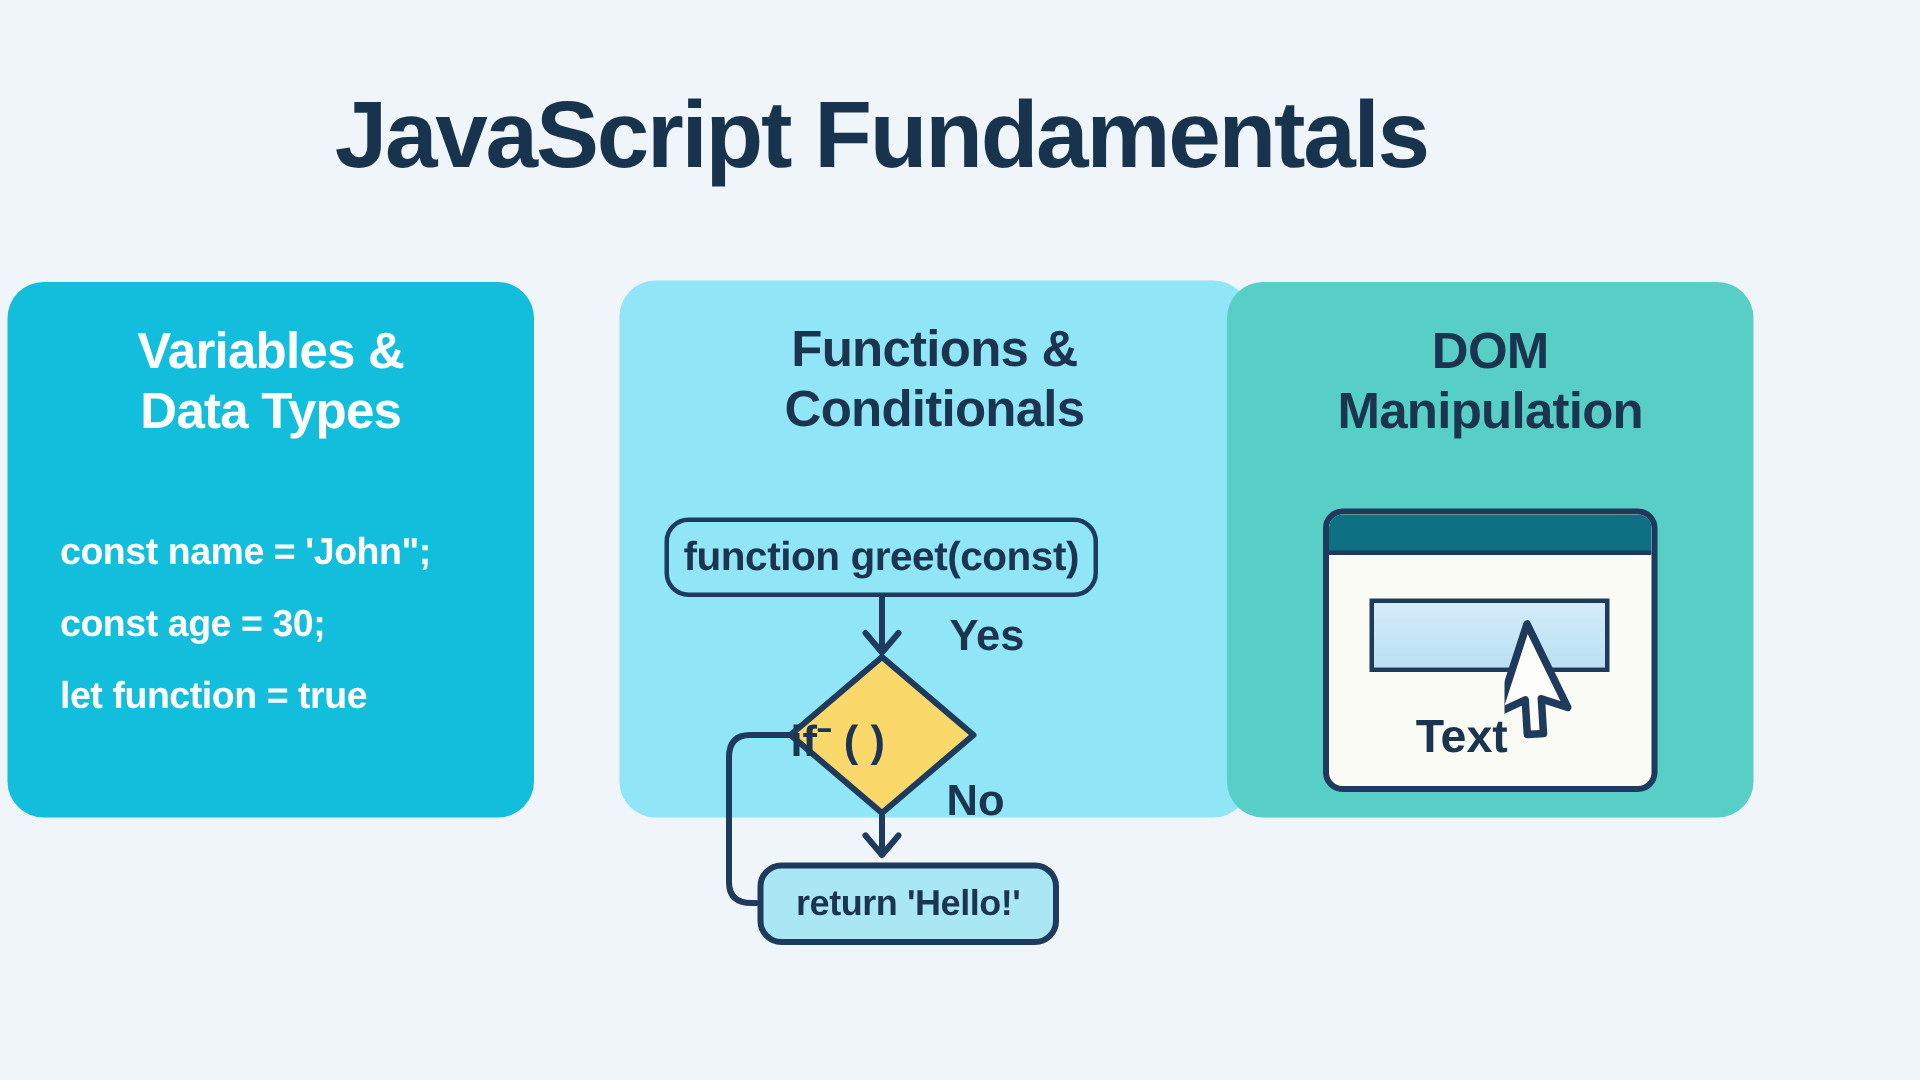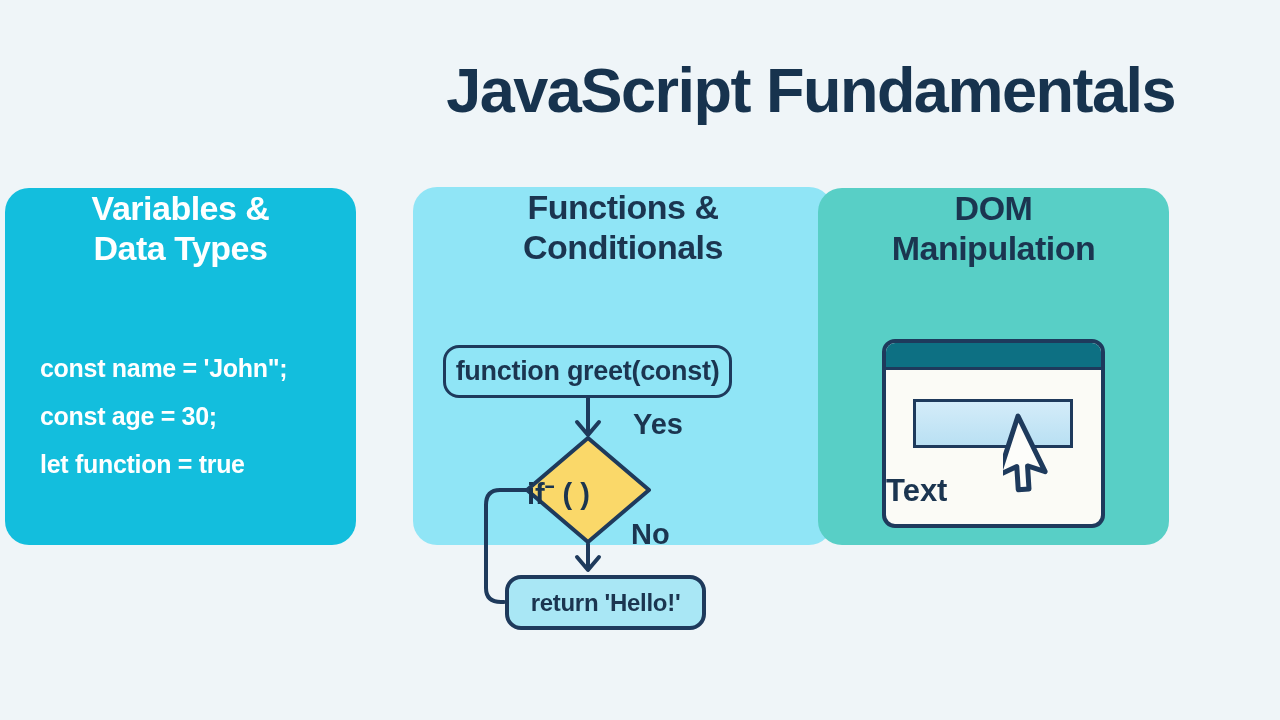--- a/index.html
+++ b/index.html
@@ -12,39 +12,40 @@
     height: 720px;
     background: #eff5f8;
     overflow: hidden;
   }
 
   .main-title {
     position: absolute;
     top: 54px;
     left: 0;
     width: 1175px;
-    text-align: right;
+    text-align: center;
     font-size: 63px;
     font-weight: 700;
     letter-spacing: -1.5px;
     color: #17334e;
   }
 
   .card {
     position: absolute;
     top: 188px;
     width: 351px;
     height: 357px;
     border-radius: 24px;
   }
   .card-variables { left: 5px;   background: #13bedd; }
   .card-functions { left: 413px; top: 187px; width: 420px; height: 358px; background: #90e5f6; }
   .card-dom       { left: 818px; background: #58cfc6; }
 
   .card-title {
+    padding-top: 26px;
     text-align: center;
     font-size: 34px;
     font-weight: 700;
     line-height: 40px;
     letter-spacing: -0.5px;
   }
   .card-variables .card-title { color: #ffffff; }
   .card-functions .card-title,
   .card-dom .card-title { color: #1b3550; }
 
@@ -148,20 +149,21 @@
     width: 160px;
     height: 49px;
     border: 3px solid #1e3a5c;
     background: linear-gradient(180deg, #d4ecf9 0%, #b9e0f3 100%);
   }
   .browser-text {
     position: absolute;
     left: 0;
     top: 130px;
     width: 100%;
+    text-align: center;
     padding-right: 38px;
     font-size: 31px;
     font-weight: 700;
     color: #1b3550;
   }
   .cursor-svg {
     position: absolute;
     left: 1003px;
     top: 409px;
     width: 95px;

